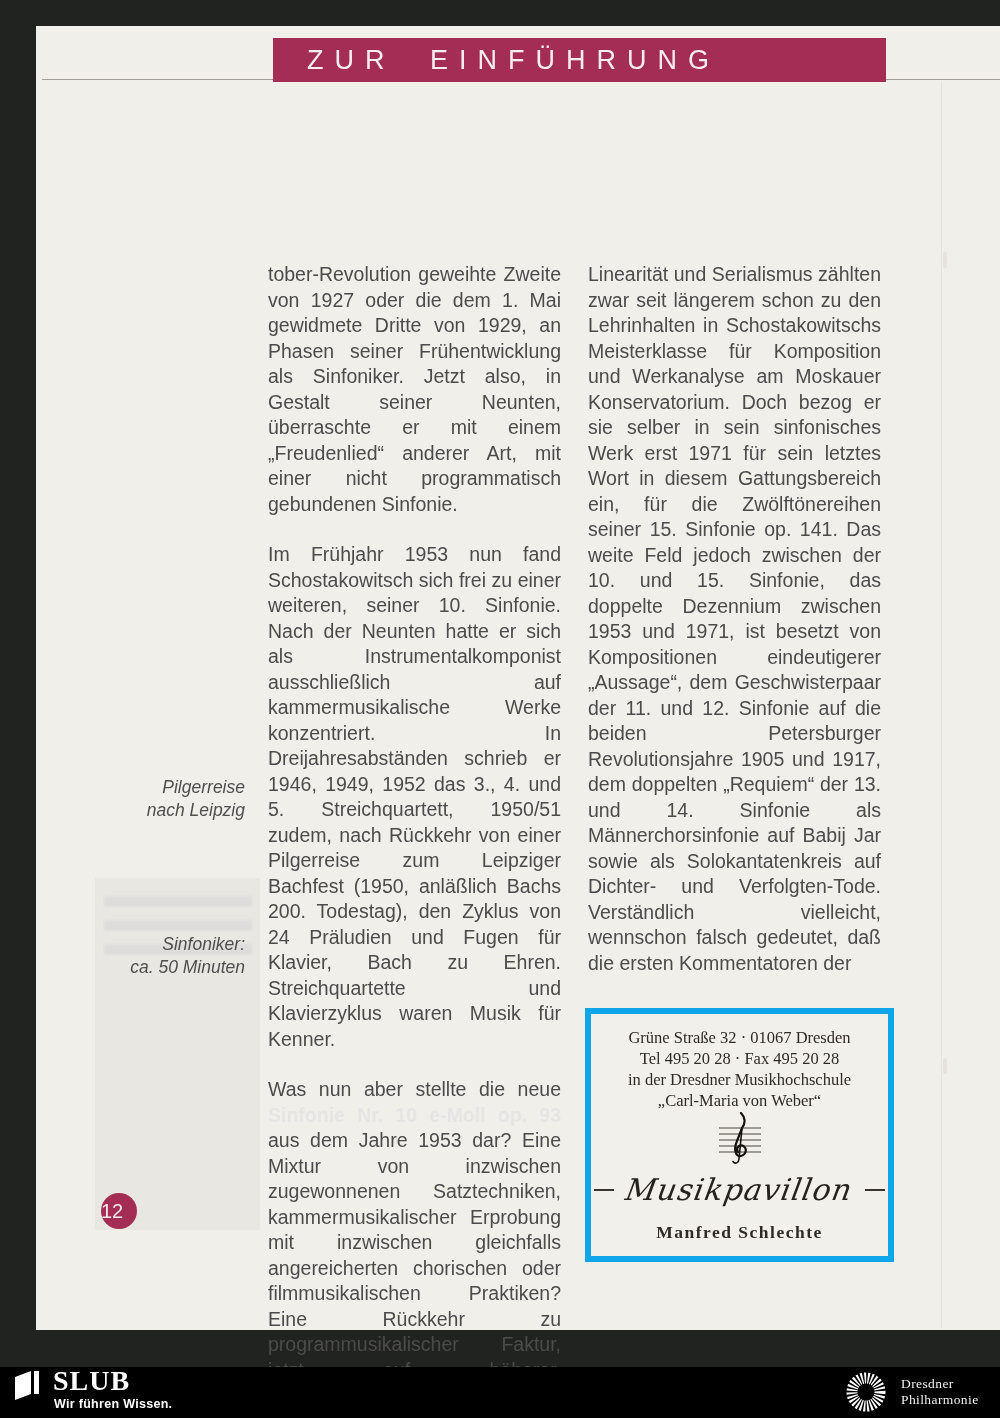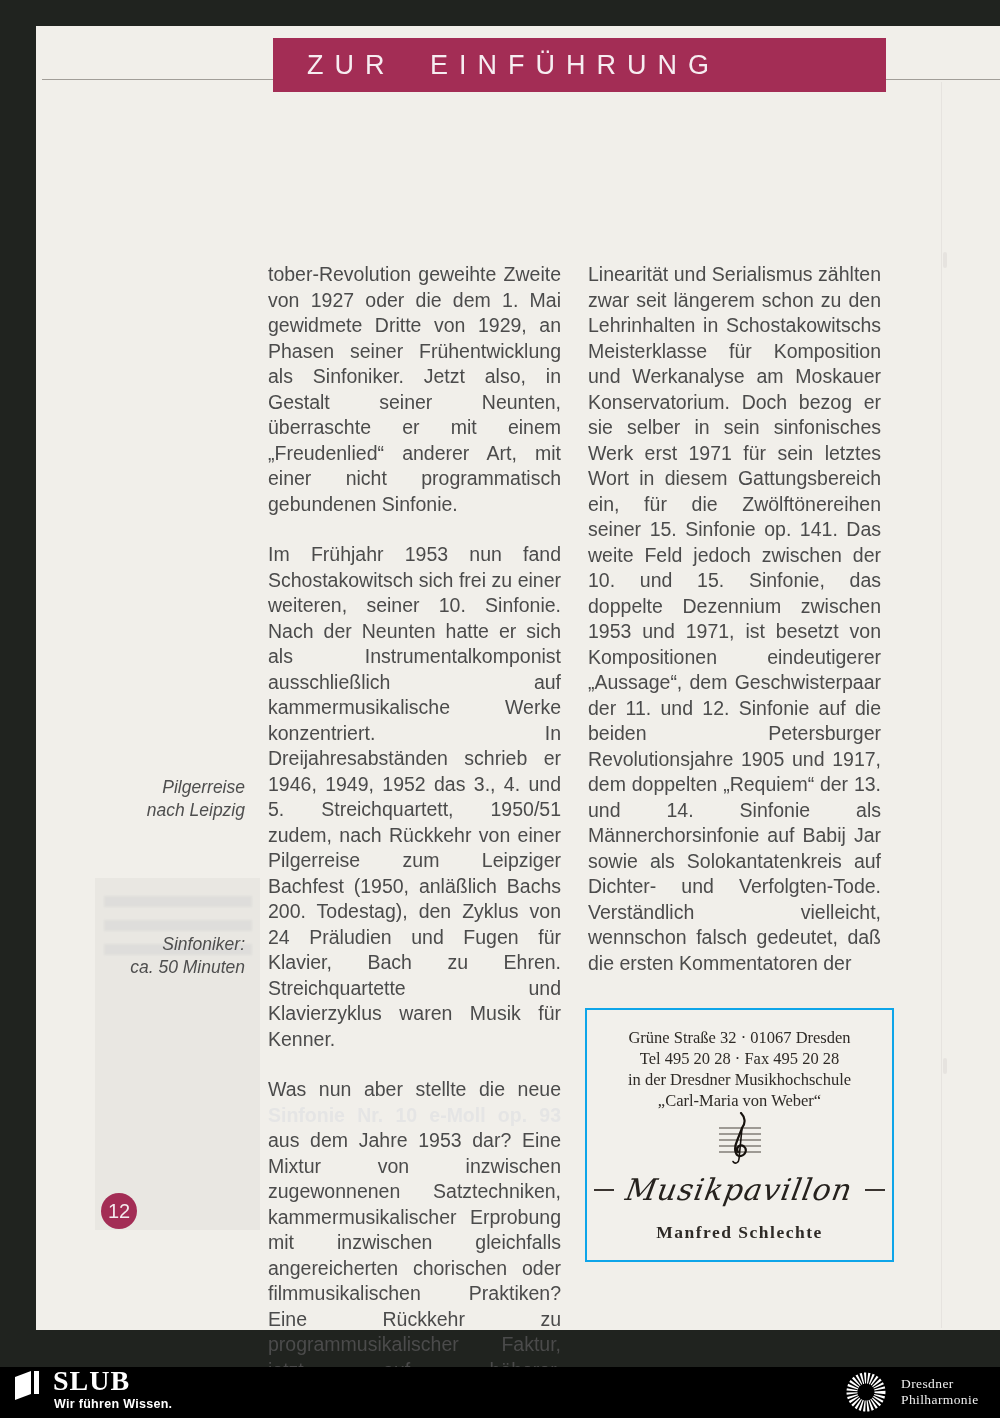--- a/index.html
+++ b/index.html
@@ -5,40 +5,40 @@
   html,body{margin:0;padding:0;background:#20231f;font-family:"Liberation Sans",sans-serif;}
   .stage{position:relative;width:1000px;height:1418px;overflow:hidden;background:#20231f;}
 
   
   .paper{position:absolute;left:36px;top:26px;width:964px;height:1304px;background:#f1efea;}
   .paper-top-strip{position:absolute;left:36px;top:26px;width:964px;height:53px;background:#f7f5f1;}
   .edge-line{position:absolute;left:42px;top:79px;width:958px;height:1px;background:#a19e98;}
   .page-edge-v{position:absolute;left:941px;top:82px;width:1px;height:1246px;background:rgba(60,55,50,0.06);}
 
   
-  .title-bar{position:absolute;left:273px;top:38px;width:613px;height:54px;background:#a32d55;display:flex;align-items:center;}
+  .title-bar{position:absolute;left:273px;top:38px;width:613px;height:44px;background:#a32d55;display:flex;align-items:center;}
   .title-bar span{font-size:27px;letter-spacing:11px;word-spacing:16px;color:#f6edf1;padding-left:34px;white-space:nowrap;}
 
   
   .col{position:absolute;top:262px;width:293px;color:#4b4b4b;font-size:19.5px;line-height:25.5px;text-align:justify;hyphens:auto;}
   .col p{margin:0 0 25px 0;}
   .col b{color:#e5e5e5;margin-top:36px;}
   .col-left{left:268px;}
   .col-right{left:588px;}
 
   
   .margin-note{position:absolute;left:75px;width:170px;text-align:right;font-style:italic;font-size:17.5px;line-height:23px;color:#4e4e4e;}
   .note-1{top:744px;margin-top:32px;}
   .note-2{top:933px;}
 
   
-  .page-num{position:absolute;left:101px;top:1193px;width:36px;height:36px;border-radius:50%;background:#a32d55;color:#f3e9ed;font-size:20px;display:flex;align-items:center;justify-content:center;}
+  .page-num{position:absolute;left:101px;top:1193px;width:36px;height:36px;border-radius:50%;background:#a32d55;color:#f3e9ed;font-size:20px;display:flex;align-items:center;}
 
   
-  .ad{position:absolute;left:585px;top:1008px;width:309px;height:254px;border:2px solid #0ea5e9;box-sizing:border-box;
+  .ad{position:absolute;left:585px;top:1008px;width:309px;height:254px;border:6px solid #0ea5e9;box-sizing:border-box;
       font-family:"Liberation Serif",serif;color:#2e2a26;display:flex;flex-direction:column;align-items:center;justify-content:center;
       padding:4px 6px;text-align:center;background:rgba(244,242,237,0.4);}
   .ad .addr{font-size:16.5px;line-height:21px;}
   .ad .clef{margin:1px 0;}
   .brand-row{display:flex;align-items:center;justify-content:center;width:100%;margin:1px 0;}
   .brand-row .rule{height:2px;background:#3a3430;flex:0 0 20px;}
   .brand{font-family:"DejaVu Serif",serif;font-style:italic;font-size:30px;margin:0 12px;transform:skewX(-10deg);letter-spacing:1px;color:#26221e;white-space:nowrap;}
   .owner{font-weight:bold;font-size:17.5px;letter-spacing:1.5px;margin-top:14px;}
   .offers{font-size:16px;line-height:20.5px;margin-top:7px;}
 

